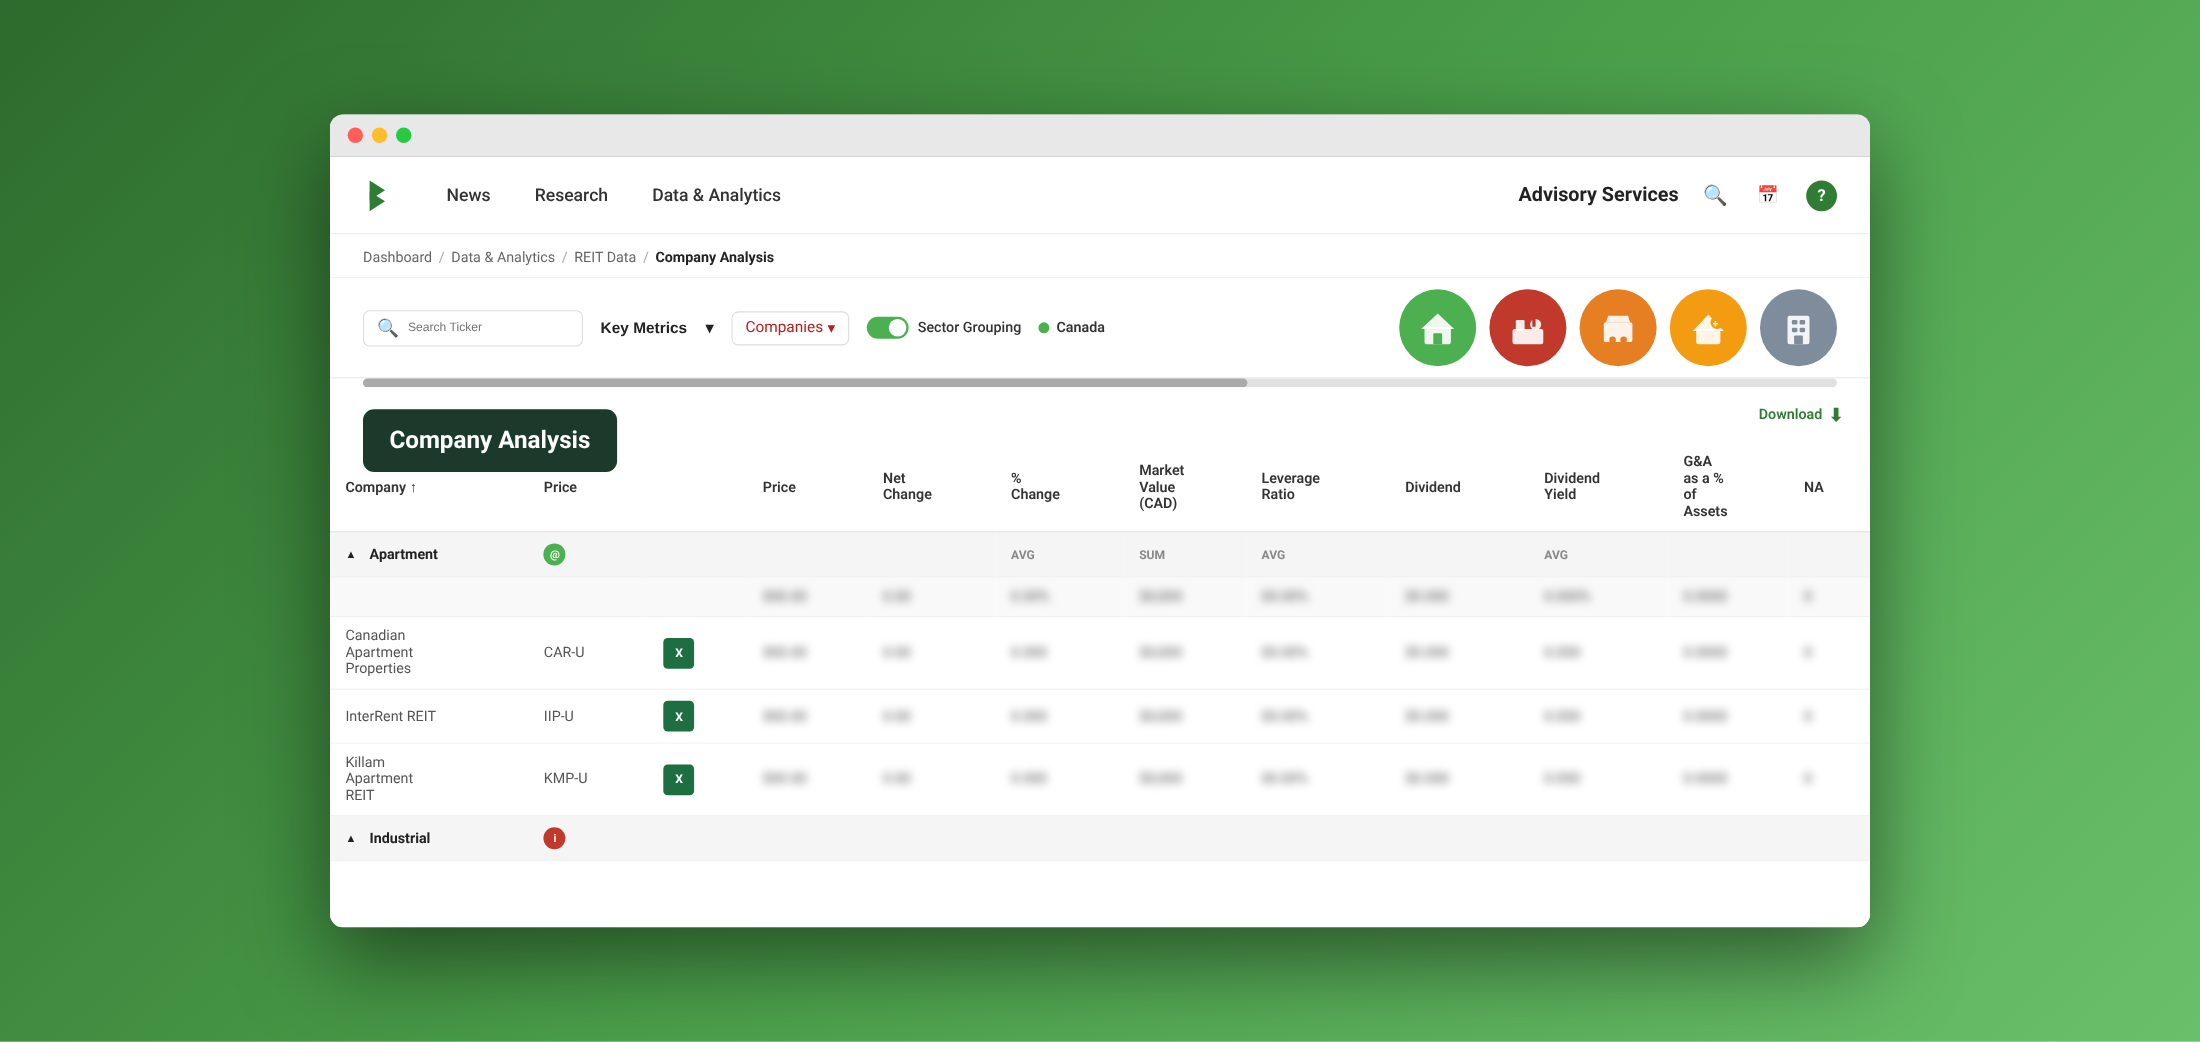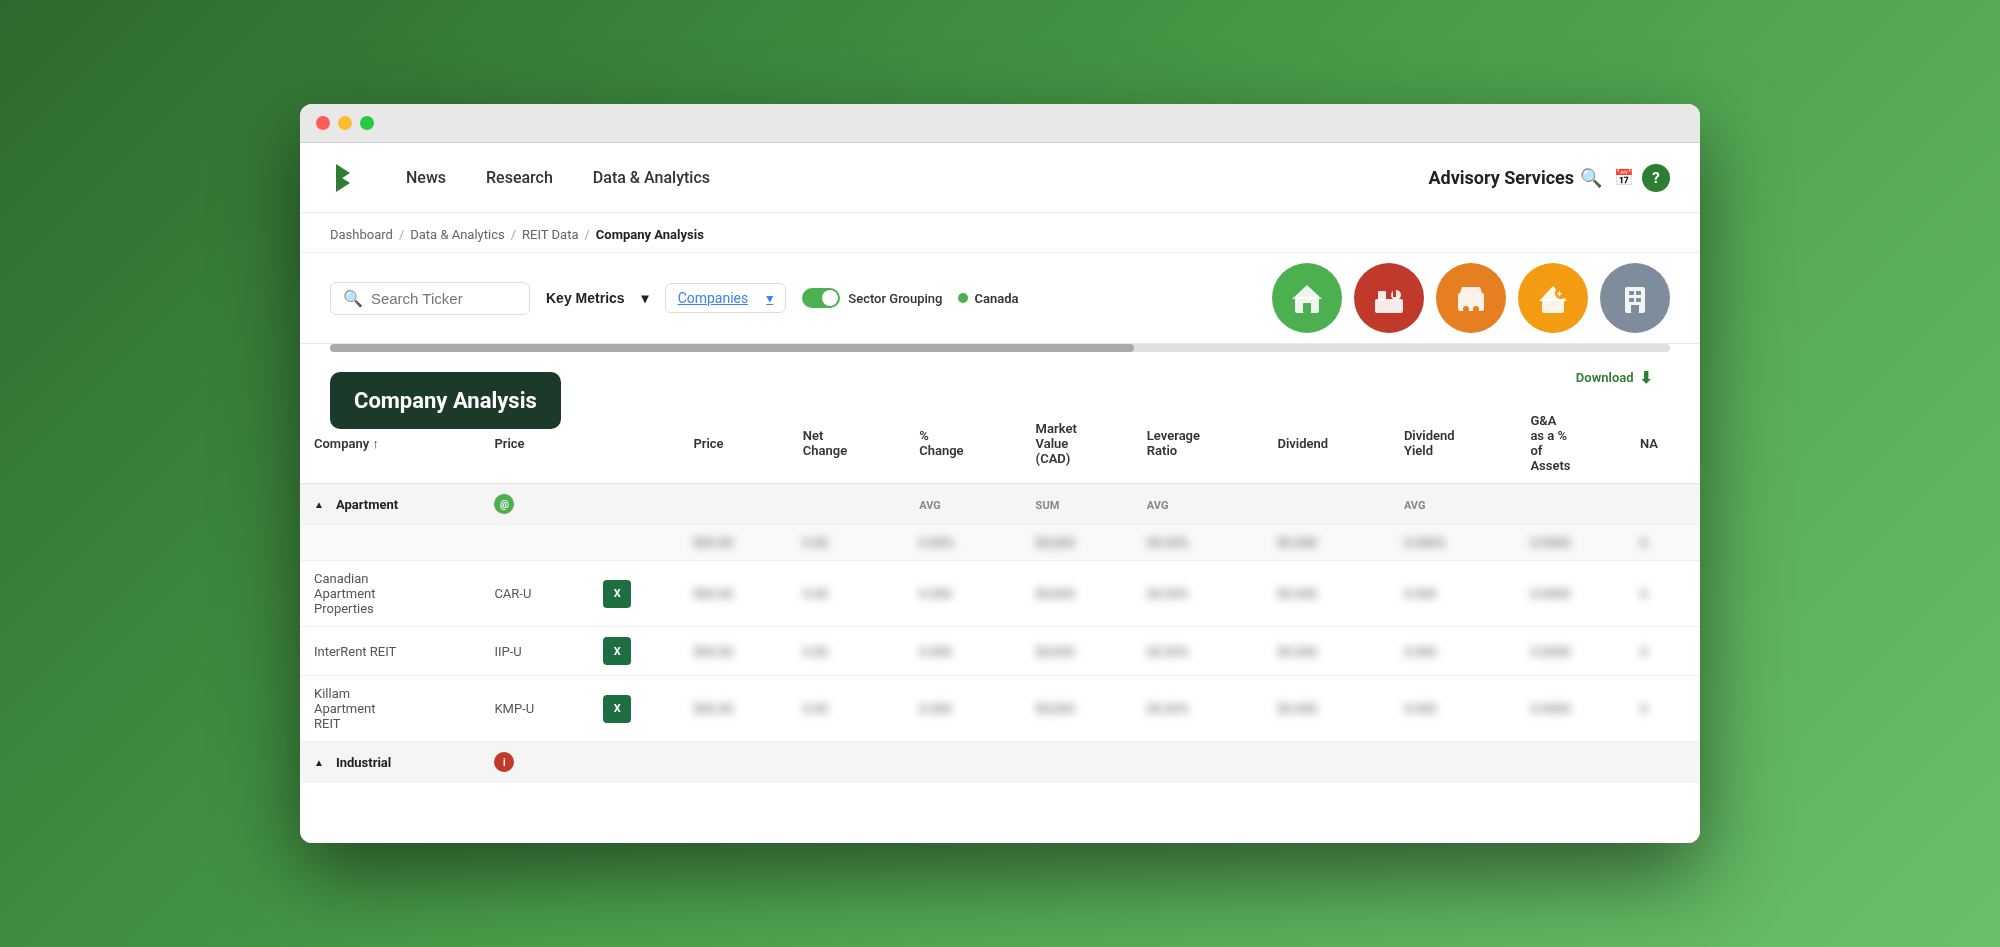--- a/index.html
+++ b/index.html
@@ -58,21 +58,21 @@
     .nav-link {
       color: #333;
       font-size: 16px;
       font-weight: 500;
       cursor: pointer;
       text-decoration: none;
     }
     .nav-right {
       display: flex;
       align-items: center;
-      gap: 4px;
+      gap: 20px;
     }
     .nav-advisory {
       font-size: 18px;
       font-weight: 700;
       color: #222;
     }
     .nav-icon {
       width: 28px; height: 28px;
       border-radius: 50%;
       display: flex; align-items: center; justify-content: center;
@@ -115,46 +115,45 @@
       align-items: center;
       border: 1px solid #ddd;
       border-radius: 6px;
       padding: 6px 12px;
       gap: 8px;
       background: #fff;
       width: 200px;
     }
     .search-box input {
       border: none; outline: none;
-      font-size: 15px; color: #000000;
+      font-size: 11px; color: #000000;
       width: 100%;
     }
     .key-metrics-btn {
       display: flex;
       align-items: center;
       gap: 17px;
       border: none;
       background: transparent;
       font-size: 14px;
       font-weight: 600;
       color: #222;
       cursor: pointer;
     }
     .companies-select {
       display: flex;
       align-items: center;
-      gap: 18px;
+      gap: 4px;
       border: 1px solid #ddd;
       border-radius: 6px;
       padding: 6px 12px;
       background: #fff;
       font-size: 14px;
-      color: #3b82f6;
+      color: #b91c1c;
       cursor: pointer;
-      text-decoration: underline;
     }
     .toggle-group {
       display: flex;
       align-items: center;
       gap: 8px;
     }
     .toggle {
       width: 38px; height: 20px;
       background: #4caf50;
       border-radius: 10px;
@@ -465,21 +464,21 @@
 
     <div class="scroll-indicator">
       <div class="scroll-thumb"></div>
     </div>
 
     <div class="main-content">
 
       <div class="company-analysis-badge">Company Analysis</div>
 
 
-      <div style="display:flex; justify-content:flex-end; padding: 8px 27px;">
+      <div style="display:flex; justify-content:flex-end; padding: 8px 4px;">
         <div class="download-btn">
           <span>Download</span>
           <span class="download-icon">⬇</span>
         </div>
       </div>
 
       <div class="table-wrapper">
         <table class="data-table">
           <thead>
             <tr>

